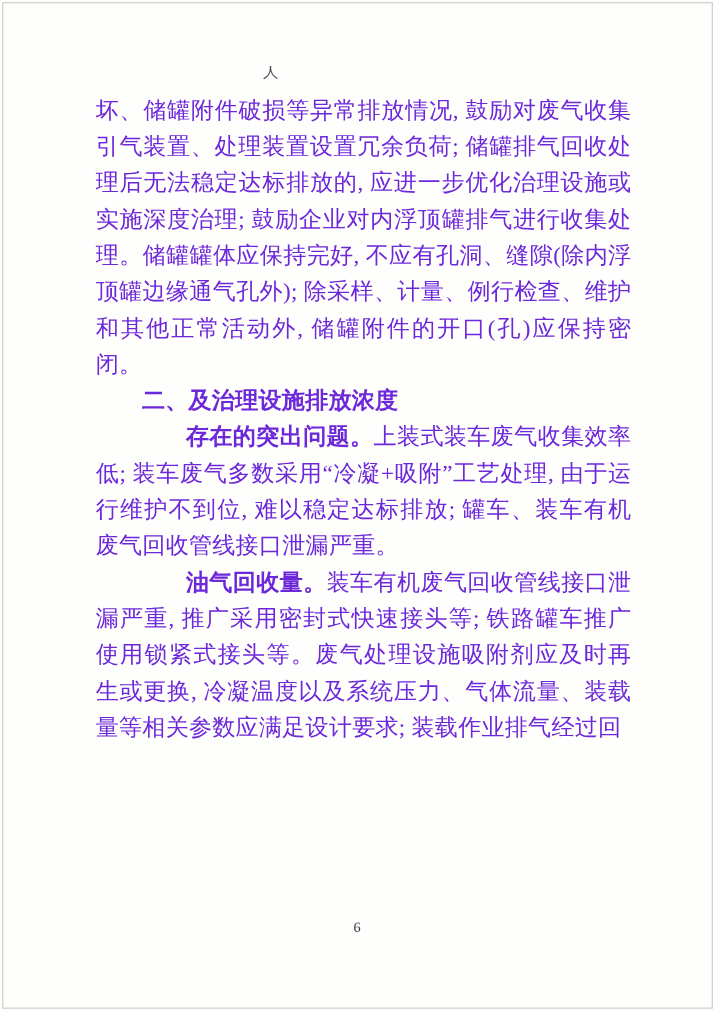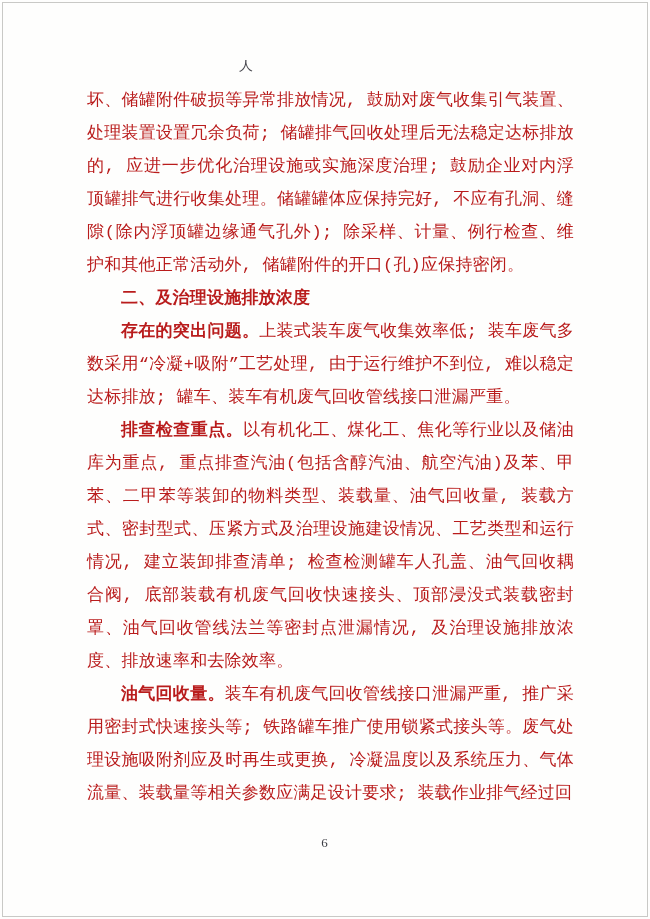--- a/index.html
+++ b/index.html
@@ -31,41 +31,41 @@
     top: 57px;
     font-size: 14px;
     color: #4a4a50;
     transform: scaleY(0.9);
   }
   .text-block {
     position: absolute;
     left: 87px;
     top: 84px;
     width: 487px;
-    font-size: 17px;
+    font-size: 21px;
     line-height: 33px;
-    color: #b91c1c;
+    color: #6d28d9;
     text-align: justify;
     text-justify: inter-character;
     letter-spacing: 0.2px;
-    font-family: Liberation Mono, monospace;
   }
   .text-block p {
     margin: 0;
     padding: 0;
   }
   .para-indent {
     text-indent: 2em;
   }
   .section-heading {
     font-weight: bold;
     text-indent: 2em;
   }
   .lead {
     font-weight: bold;
+    margin-left: 40px;
   }
   .page-number {
     position: absolute;
     left: 0;
     right: 0;
     top: 835px;
     text-align: center;
     font-size: 13px;
     color: #3c3d44;
     letter-spacing: 1px;
@@ -80,20 +80,19 @@
   <div class="stray-mark">人</div>
 
   <div class="text-block">
 
     <p class="para-continuation">坏、储罐附件破损等异常排放情况, 鼓励对废气收集引气装置、处理装置设置冗余负荷; 储罐排气回收处理后无法稳定达标排放的, 应进一步优化治理设施或实施深度治理; 鼓励企业对内浮顶罐排气进行收集处理。储罐罐体应保持完好, 不应有孔洞、缝隙(除内浮顶罐边缘通气孔外); 除采样、计量、例行检查、维护和其他正常活动外, 储罐附件的开口(孔)应保持密闭。</p>
 
     <p class="section-heading">二、及治理设施排放浓度</p>
 
     <p class="para-indent"><span class="lead">存在的突出问题。</span><span>上装式装车废气收集效率低; 装车废气多数采用“冷凝+吸附”工艺处理, 由于运行维护不到位, 难以稳定达标排放; 罐车、装车有机废气回收管线接口泄漏严重。</span></p>
 
-    <p class="para-indent"><span class="lead">排查检查重点。</span><span>以有机化工、煤化工、焦化等行业以及储油库为重点, 重点排查汽油(包括含醇汽油、航空汽油)及苯、甲苯、二甲苯等装卸的物料类型、装载量、油气回收量, 装载方式、密封型式、压紧方式及治理设施建设情况、工艺类型和运行情况, 建立装卸排查清单; 检查检测罐车人孔盖、油气回收耦合阀, 底部装载有机废气回收快速接头、顶部浸没式装载密封罩、油气回收管线法兰等密封点泄漏情况, 及治理设施排放浓度、排放速率和去除效率。</span></p>
 
     <p class="para-indent"><span class="lead">油气回收量。</span><span>装车有机废气回收管线接口泄漏严重, 推广采用密封式快速接头等; 铁路罐车推广使用锁紧式接头等。废气处理设施吸附剂应及时再生或更换, 冷凝温度以及系统压力、气体流量、装载量等相关参数应满足设计要求; 装载作业排气经过回</span></p>
 
   </div>
 
   <div class="page-number">6</div>
 </div>
 
 </body></html>

